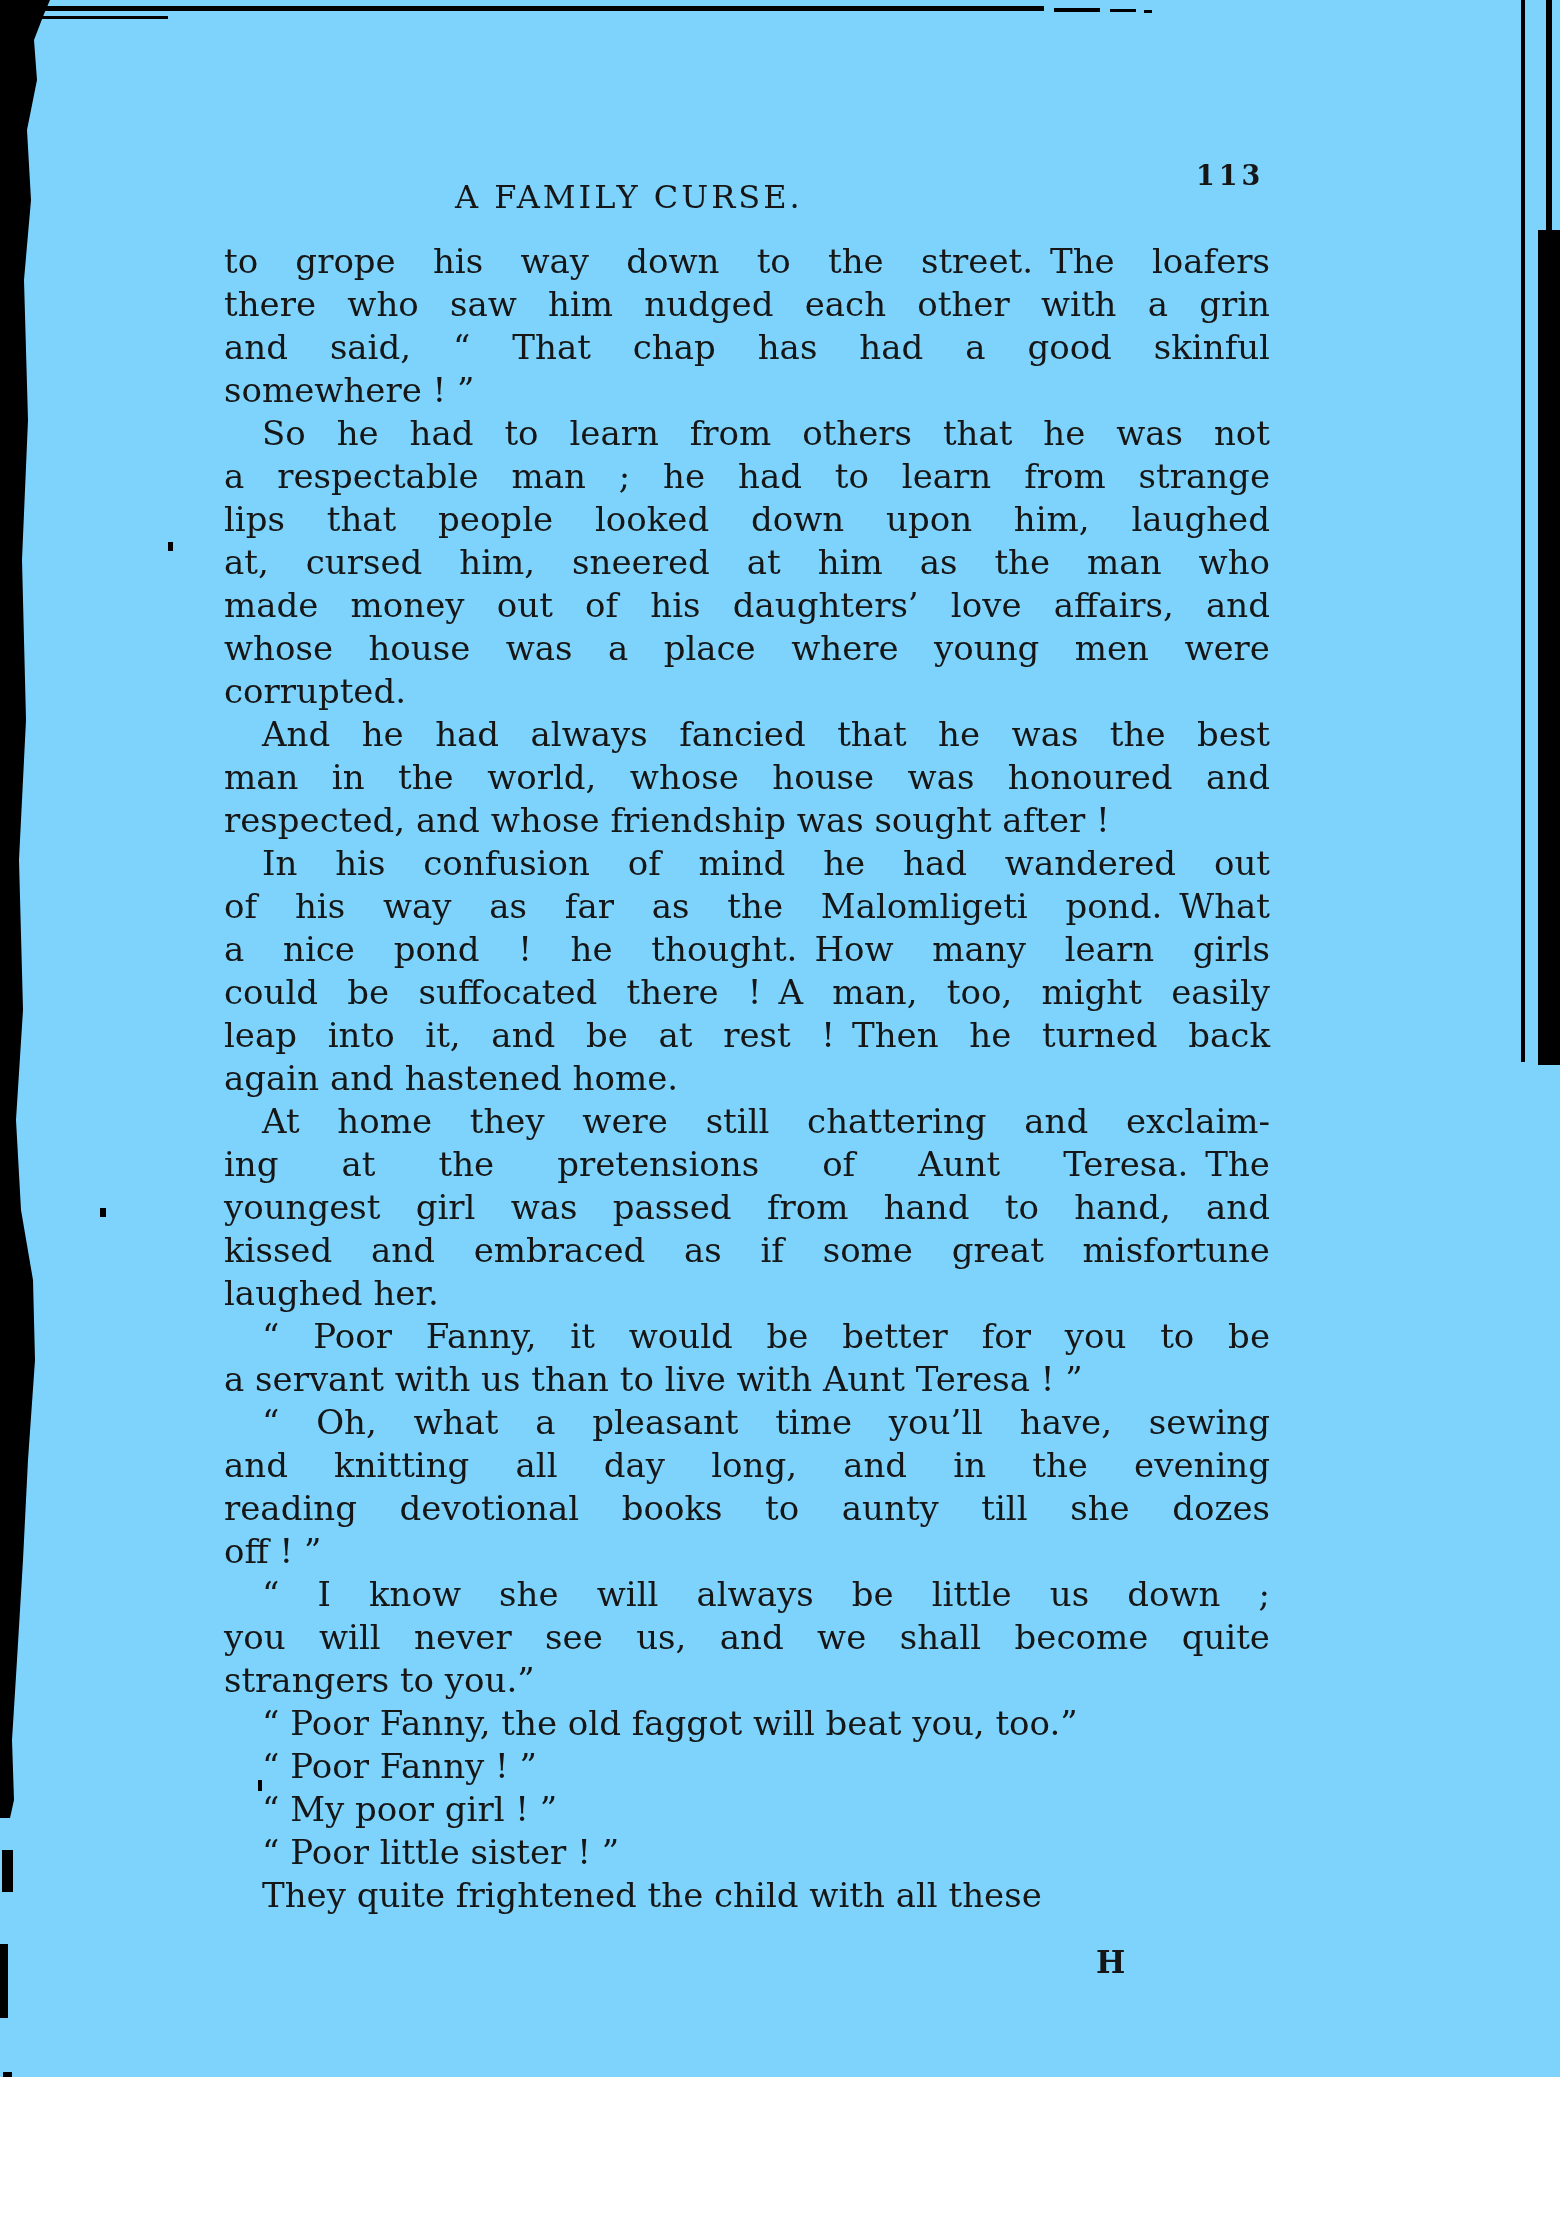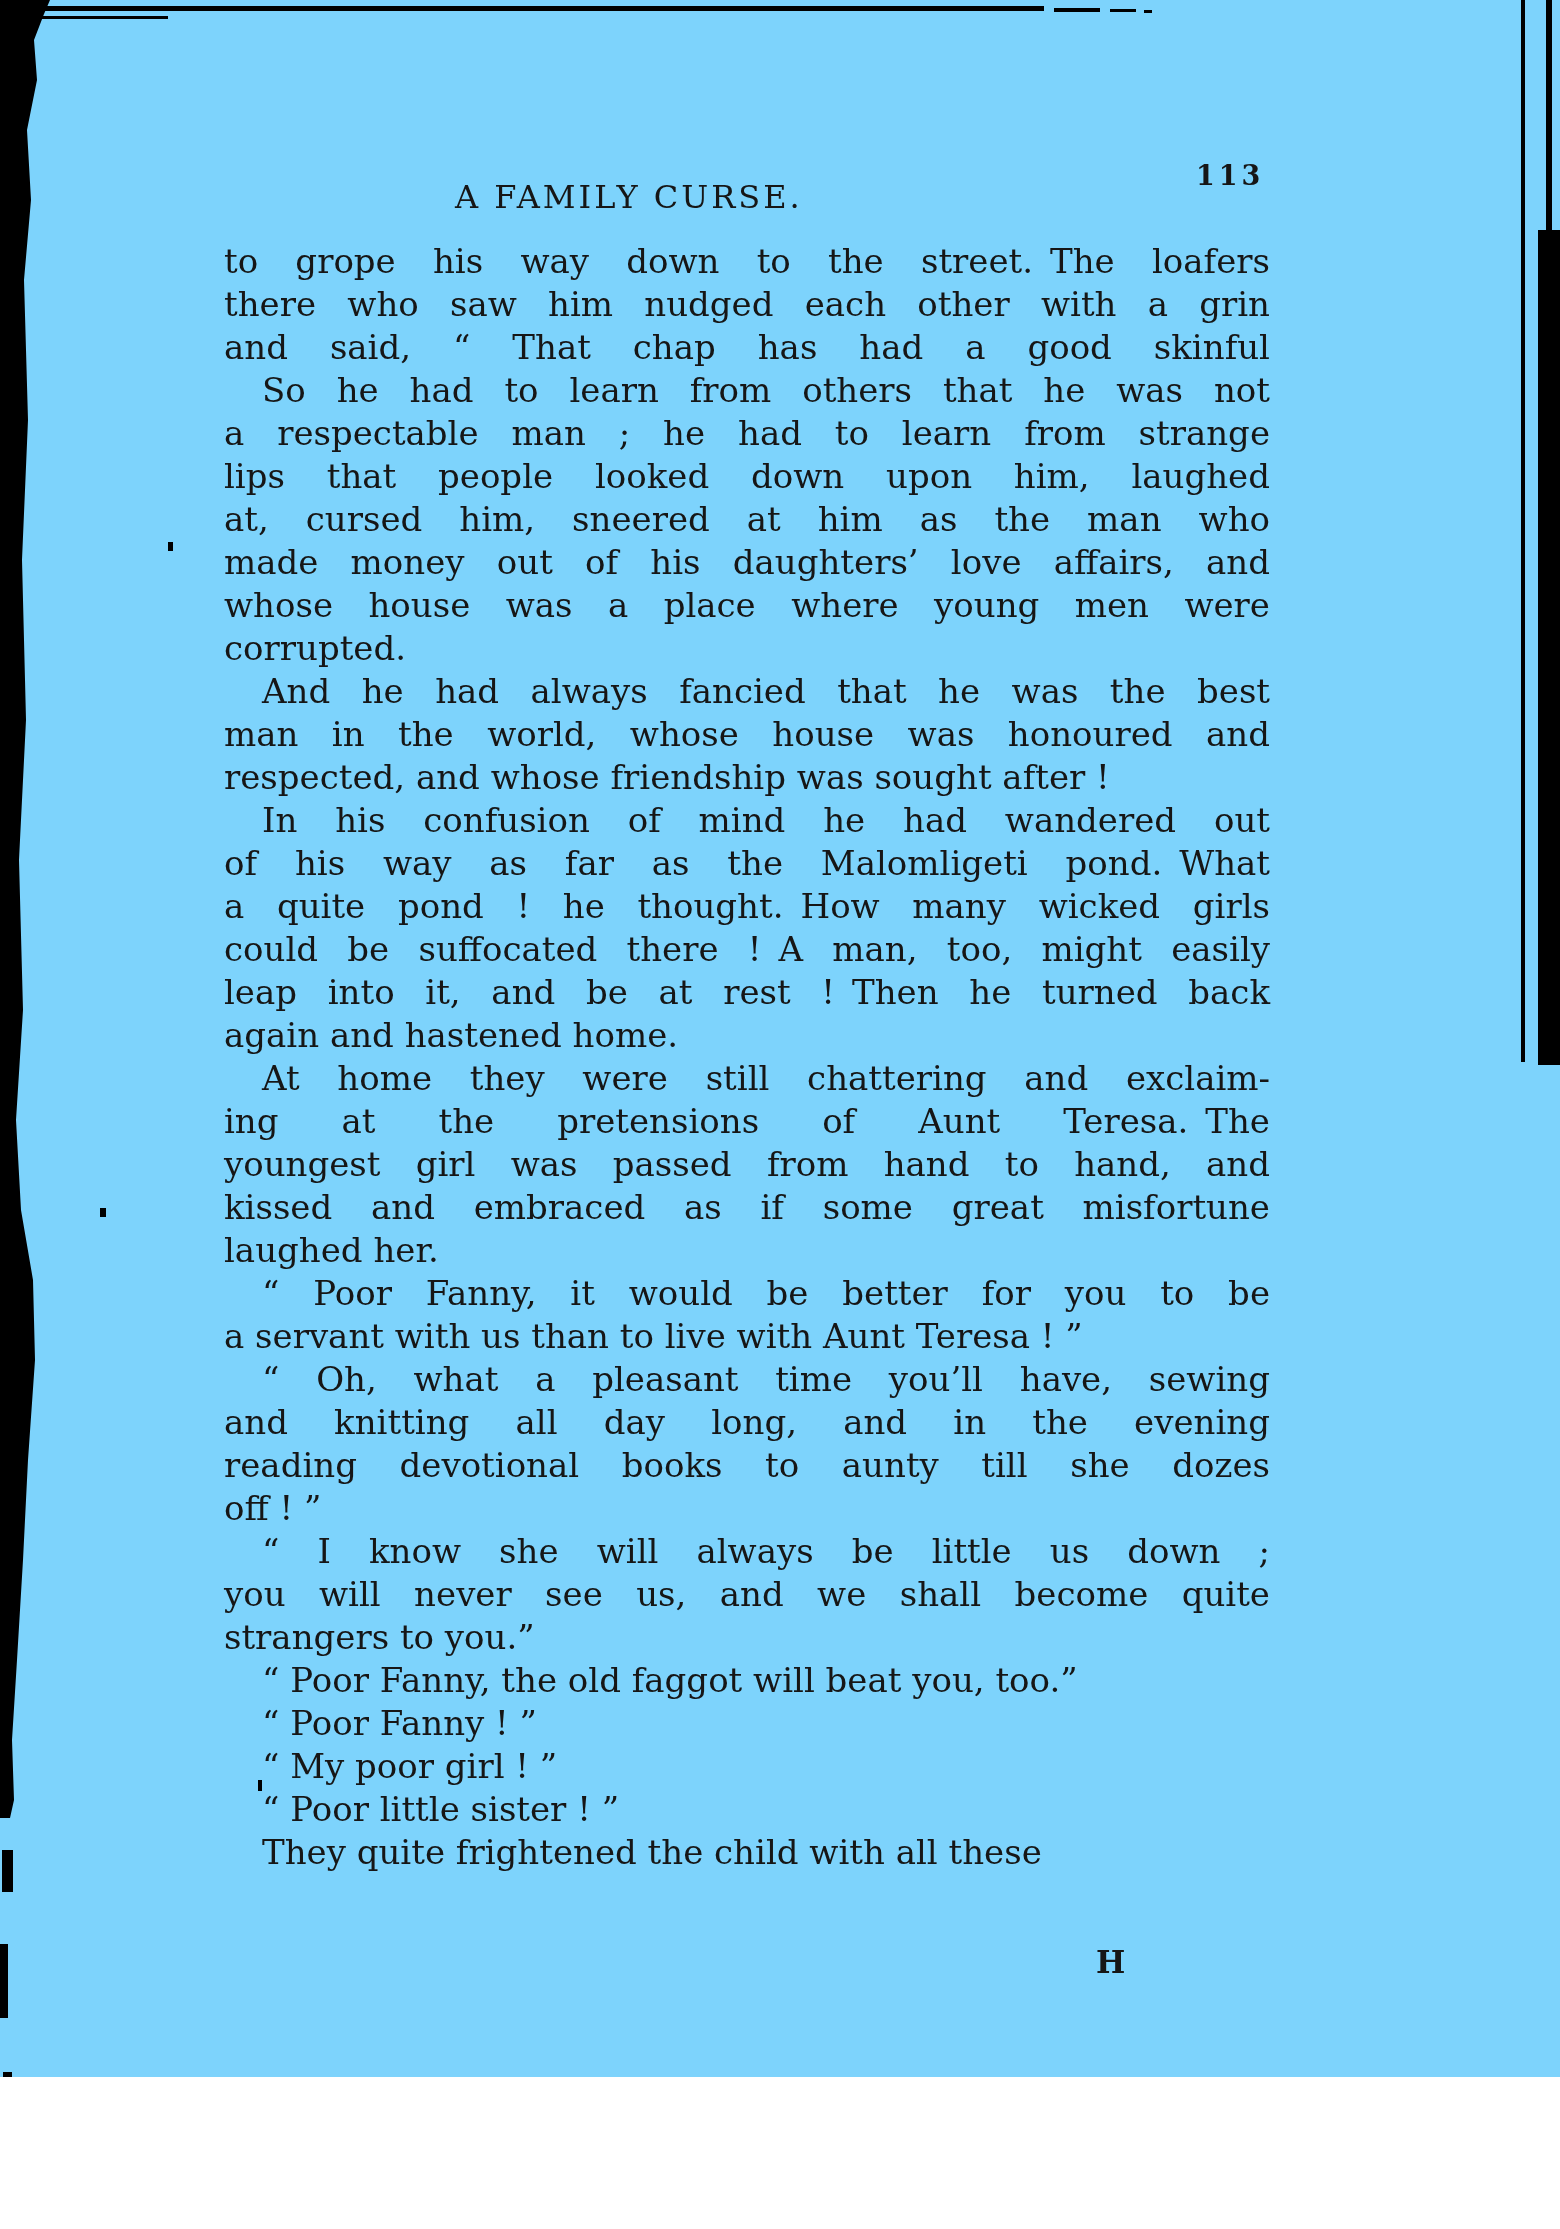--- a/index.html
+++ b/index.html
@@ -66,33 +66,34 @@
   <div class="artifact" style="left:258px; top:1780px; width:4px; height:11px;"></div>
   <div class="artifact" style="left:864px; top:2188px; width:12px; height:8px;"></div>
 
   <span class="running-header">A FAMILY CURSE.</span>
   <span class="page-number">113</span>
 
   <div class="body-text" id="body-text">
       <div class="line just">to grope his way down to the street. The loafers</div>
       <div class="line just">there who saw him nudged each other with a grin</div>
       <div class="line just">and said, “ That chap has had a good skinful</div>
+      <div class="line">somewhere ! ”</div>
       <div class="line just indent">So he had to learn from others that he was not</div>
       <div class="line just">a respectable man ; he had to learn from strange</div>
       <div class="line just">lips that people looked down upon him, laughed</div>
       <div class="line just">at, cursed him, sneered at him as the man who</div>
       <div class="line just">made money out of his daughters’ love affairs, and</div>
       <div class="line just">whose house was a place where young men were</div>
       <div class="line">corrupted.</div>
       <div class="line just indent">And he had always fancied that he was the best</div>
       <div class="line just">man in the world, whose house was honoured and</div>
       <div class="line">respected, and whose friendship was sought after !</div>
       <div class="line just indent">In his confusion of mind he had wandered out</div>
       <div class="line just">of his way as far as the Malomligeti pond. What</div>
-      <div class="line just">a quite pond ! he thought. How many wicked girls</div>
+      <div class="line just">a nice pond ! he thought. How many learn girls</div>
       <div class="line just">could be suffocated there ! A man, too, might easily</div>
       <div class="line just">leap into it, and be at rest ! Then he turned back</div>
       <div class="line">again and hastened home.</div>
       <div class="line just indent">At home they were still chattering and exclaim-</div>
       <div class="line just">ing at the pretensions of Aunt Teresa. The</div>
       <div class="line just">youngest girl was passed from hand to hand, and</div>
       <div class="line just">kissed and embraced as if some great misfortune</div>
       <div class="line">laughed her.</div>
       <div class="line just indent">“ Poor Fanny, it would be better for you to be</div>
       <div class="line">a servant with us than to live with Aunt Teresa ! ”</div>

